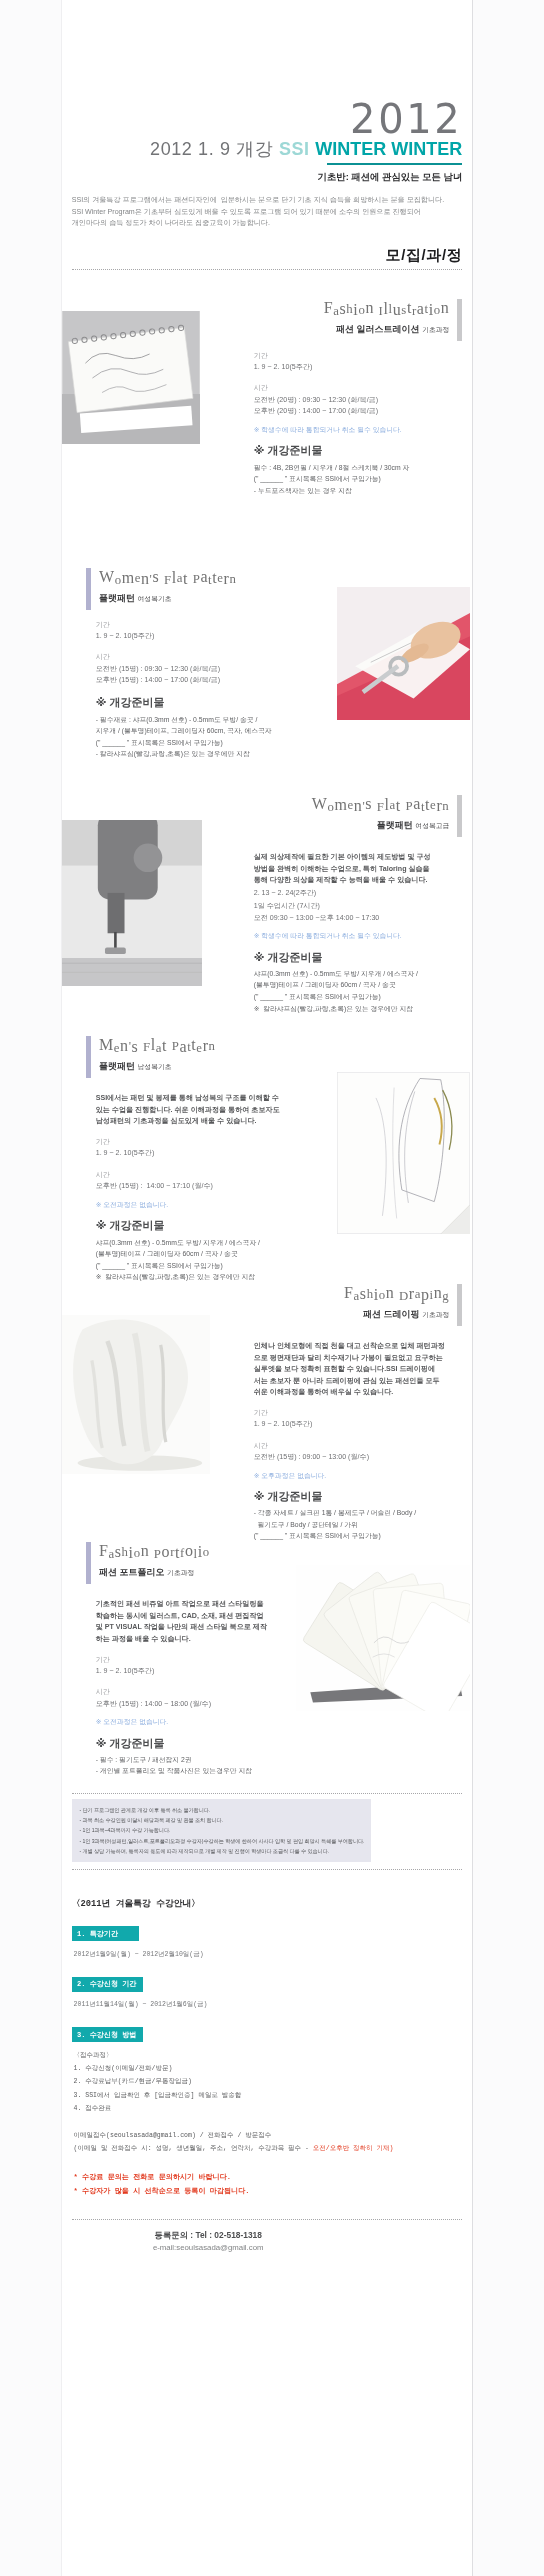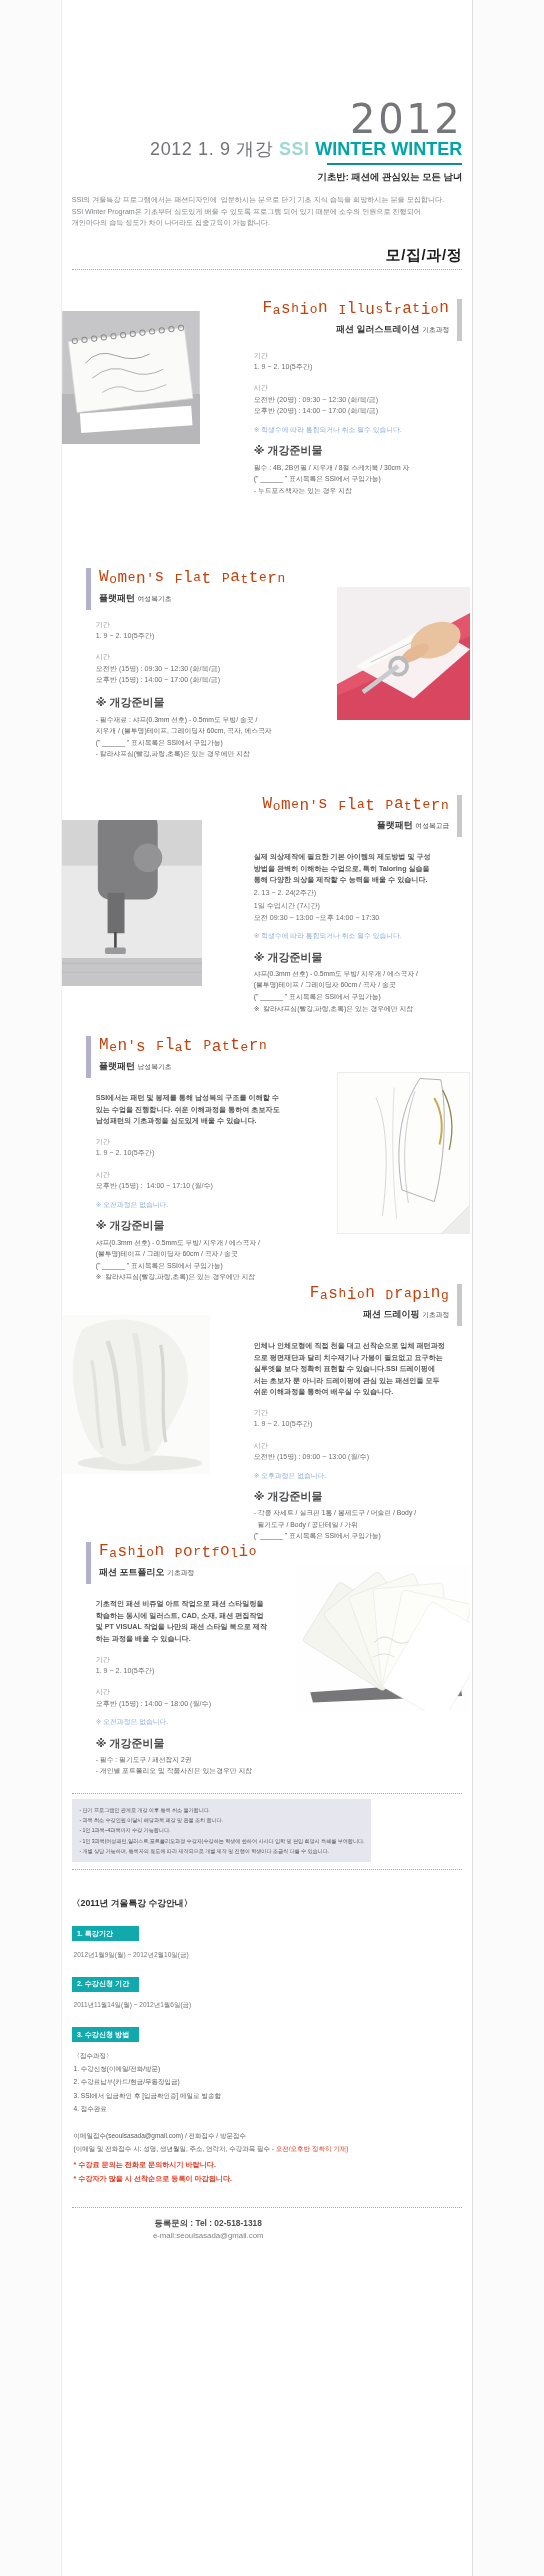--- a/index.html
+++ b/index.html
@@ -42,21 +42,21 @@
 
   .head{display:flex;align-items:flex-start;}
   .course.right .head{justify-content:flex-end;}
   .course.left  .head{justify-content:flex-start;padding-left:14.3px;}
   .bar{width:5.2px;height:42px;flex:0 0 5.2px;}
   .course.right .bar{background:#c9c9cb;margin-left:7.8px;}
   .course.left  .bar{background:#b1b1cf;margin-right:7.8px;}
   .titles{padding-top:1.3px;}
   .course.right .titles{text-align:right;}
   .course.left  .titles{text-align:left;}
-  .title-en{font-family:Liberation Mono, monospace;font-size:16px;color:#c2410c;letter-spacing:0.6px;white-space:pre;}
+  .title-en{font-family:Liberation Serif, serif;font-size:16px;color:#737373;letter-spacing:0.6px;white-space:pre;}
   .title-ko{font-weight:bold;color:#38383a;font-size:9px;margin-top:4.5px;}
   .title-suffix{font-size:6.8px;color:#4b4b4d;font-weight:normal;margin-left:2.6px;}
 
   .course.right .body{margin-left:182px;}
   .course.left  .body{margin-left:24px;}
   .desc-wrap{position:relative;margin-top:15.6px;width:fit-content;}
   .desc{white-space:pre;font-weight:bold;color:#58595b;font-size:7.1px;line-height:1.6;}
   .note-red{position:absolute;left:86px;bottom:0.6px;color:#e23a1f;font-weight:bold;font-size:7.5px;white-space:nowrap;}
   .note-red:empty{display:none;}
   .lbl{color:#9a9b9e;font-size:7.1px;margin-top:9.7px;}
@@ -68,30 +68,30 @@
   .prep{font-weight:bold;color:#4c4d4f;font-size:11px;margin-top:8.4px;}
   .materials{color:#5f6063;font-size:6.8px;line-height:1.7;white-space:pre;margin-top:3.2px;}
 
   
   .notes{border-top:1.3px dotted #a7a7a9;border-bottom:1.3px dotted #a7a7a9;
          padding:5.8px 0 7.1px;margin-top:15.6px;}
   .notes-bg{background:#e6e6ee;padding:5.8px 7.8px;width:284px;}
   .notes-text{color:#515255;font-size:5.2px;line-height:1.95;white-space:pre;letter-spacing:-0.1px;}
 
   
-  .guide{margin-top:28.6px;}
+  .guide{margin-top:28.6px;font-family:Liberation Mono, monospace;}
   .guide-heading{font-weight:bold;color:#2d2d2f;font-size:8.8px;}
   .guide-item{margin-top:15.6px;}
   .tag{display:inline-block;background:#11a9ac;color:#ffffff;font-weight:bold;font-size:7.1px;
        padding:2.6px 6.5px 2.6px 5.2px;min-width:56px;}
   .guide-body{color:#77787b;font-size:6.5px;line-height:2.05;white-space:pre-line;margin-top:6.5px;padding-left:1.9px;}
   .guide-body.dark{color:#5a5b5d;}
   .guide-mixed{color:#5a5b5d;font-size:6.5px;line-height:1.9;padding-left:1.9px;margin-top:1.3px;}
   .guide-mixed .red{color:#e23a1f;}
-  .red-notes{color:#e23a1f;font-weight:bold;font-size:7.1px;line-height:2;white-space:pre-line;margin-top:2px;padding-left:1.9px;}
+  .red-notes{color:#e23a1f;font-weight:bold;font-size:7.1px;line-height:2;white-space:pre-line;margin-top:14px;padding-left:1.9px;}
 
   
   .bottom-divider{border-top:1.3px dotted #a7a7a9;margin-top:21px;}
   .footer{margin-top:9.7px;width:273px;text-align:center;}
   .footer-tel{font-weight:bold;color:#4e4f51;font-size:8.4px;}
   .footer-mail{color:#828486;font-size:7.8px;margin-top:1.9px;}
 </style>
 </head>
 <body>
 

